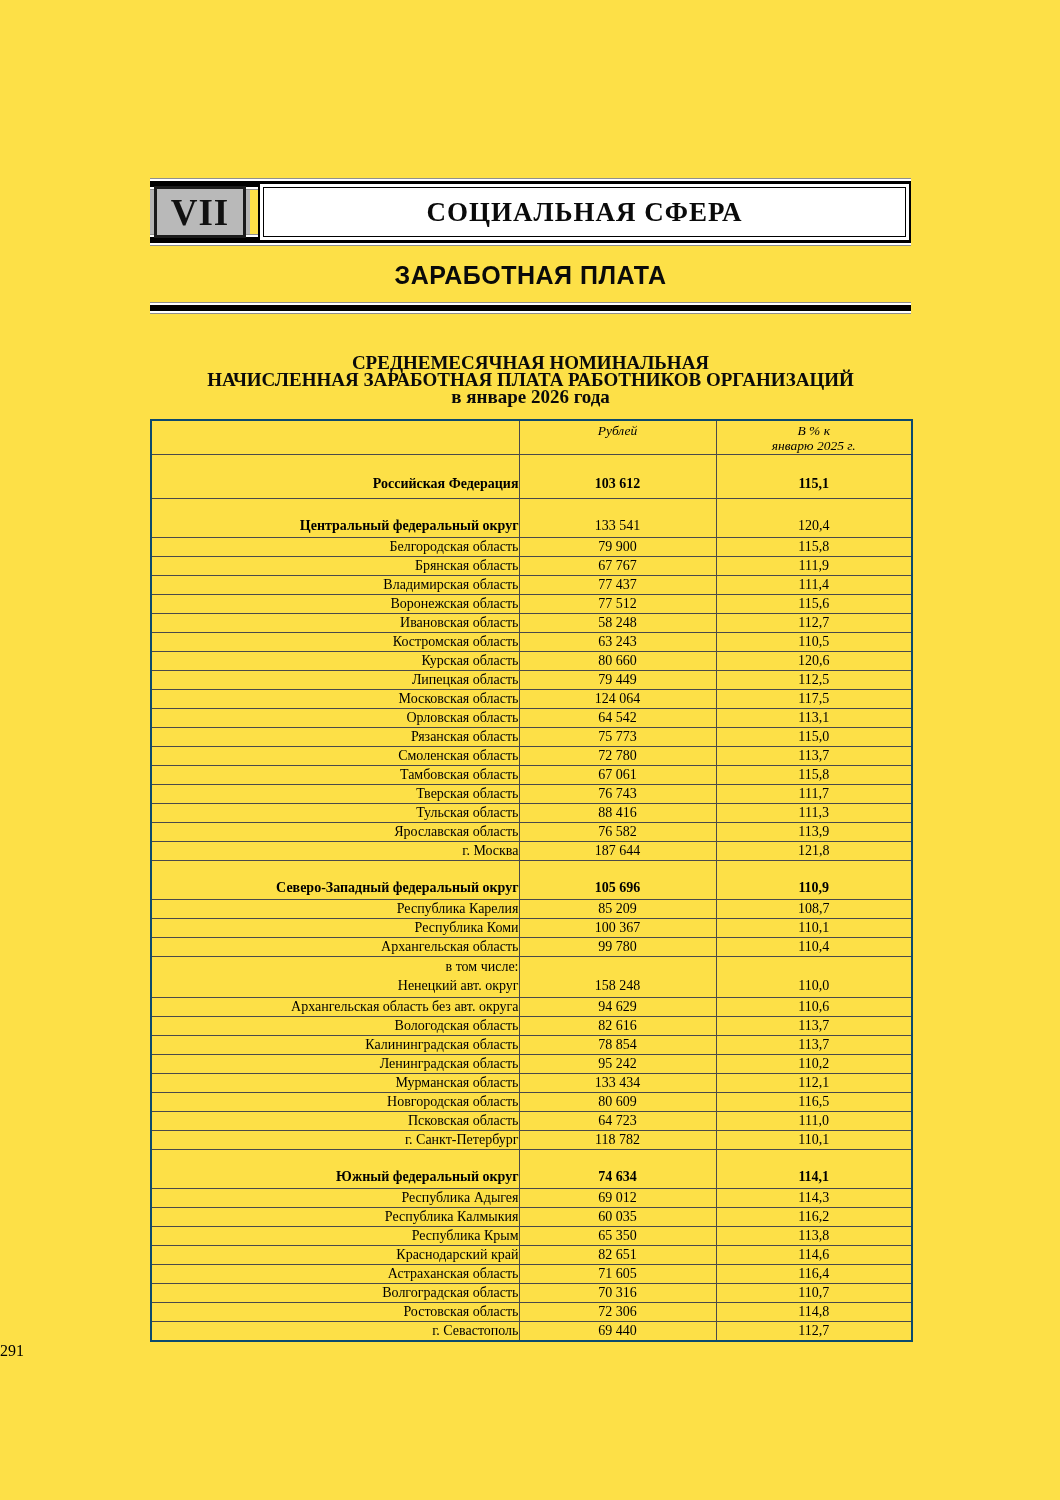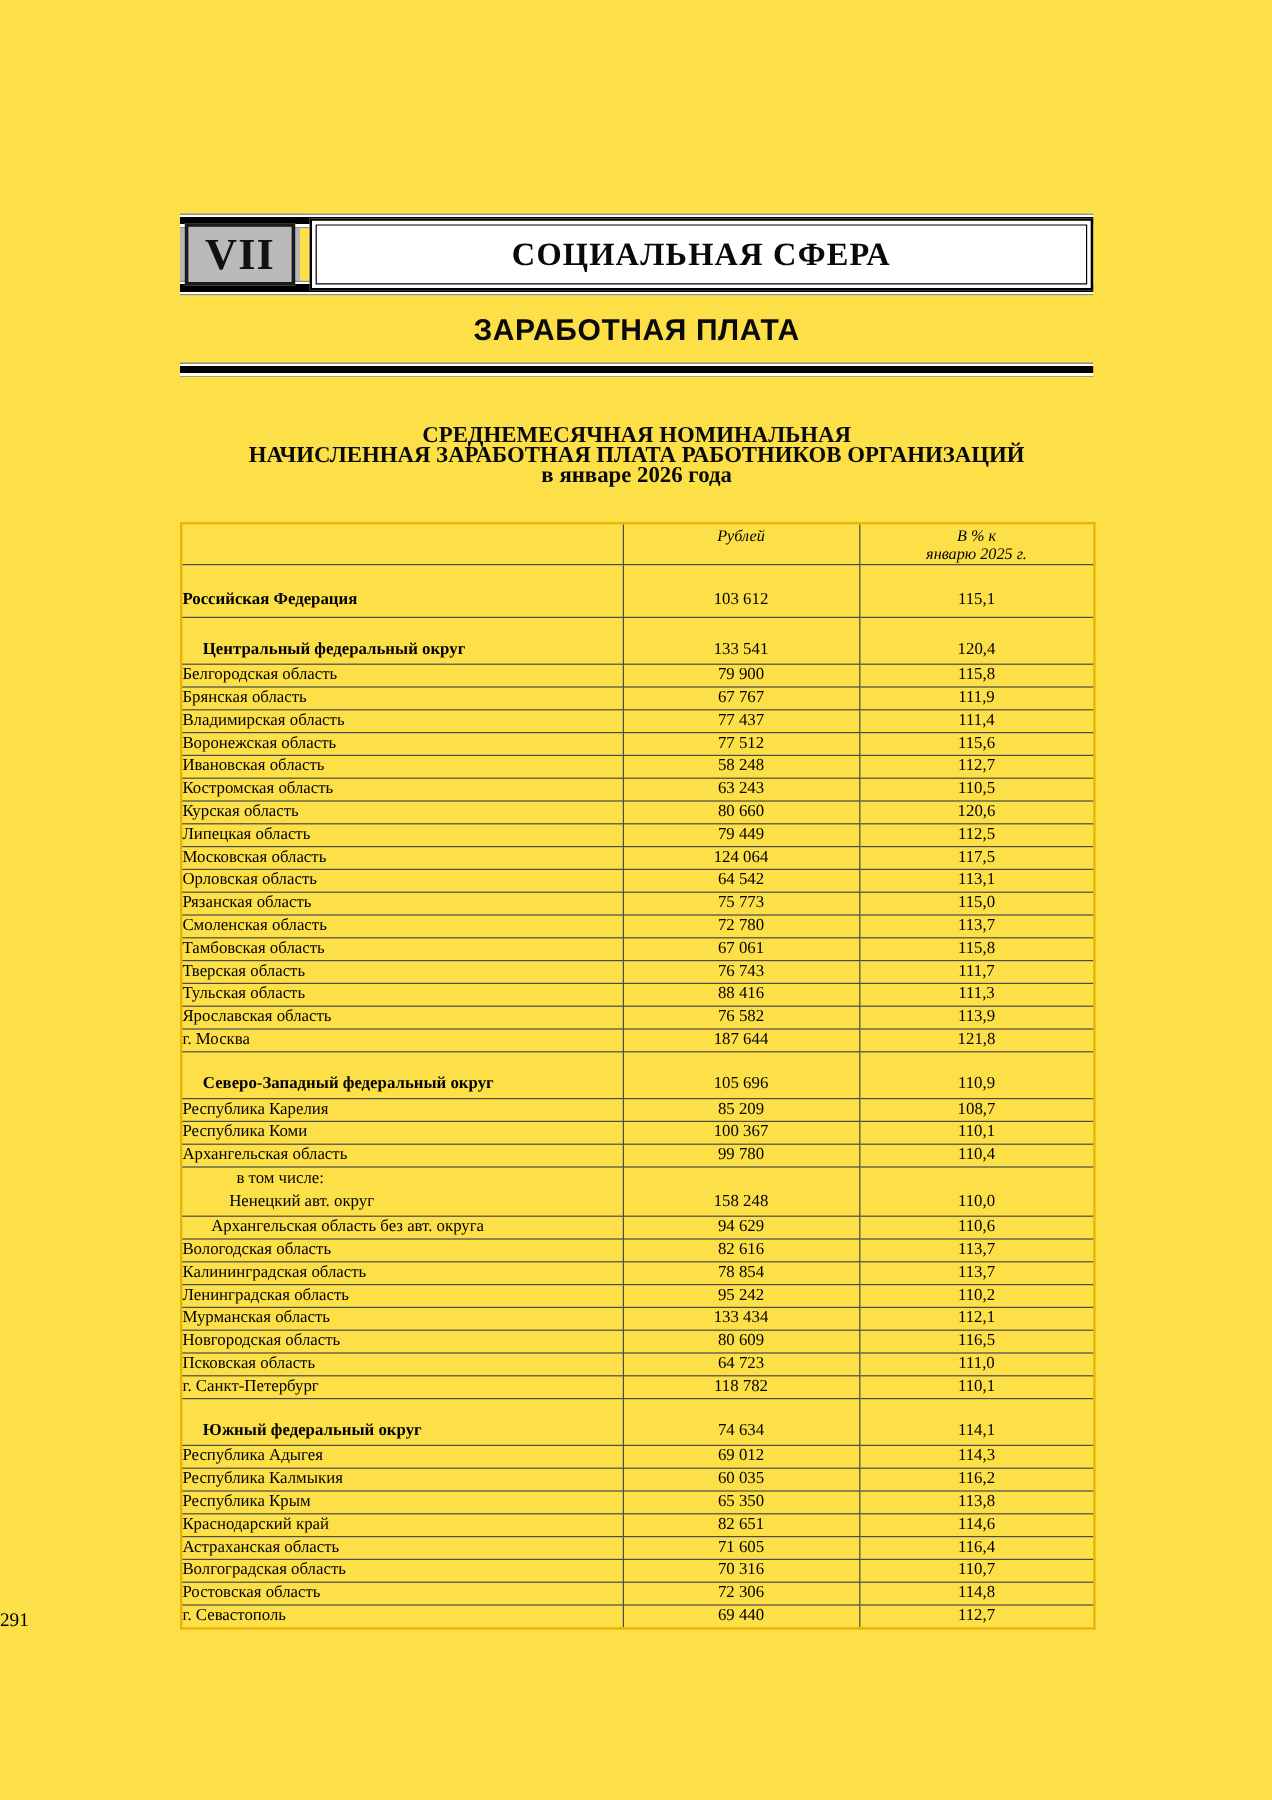--- a/index.html
+++ b/index.html
@@ -105,25 +105,25 @@
     margin-top: 40px;
     text-align: center;
     font-weight: bold;
     font-size: 19px;
     line-height: 17px;
     color: #0a0a0a;
   }
 
   
   table.wages {
-    margin-top: 30px;
+    margin-top: 14px;
     width: 761px;
     border-collapse: collapse;
     table-layout: fixed;
-    border: 2px solid #eab308;
+    border: 2px solid #0c4a6e;
   }
   table.wages col.c-label   { width: 368px; }
   table.wages col.c-rubles  { width: 197px; }
   table.wages col.c-percent { width: 196px; }
   table.wages th, table.wages td {
     border: 1px solid #4a4a4a;
     font-size: 14px;
     padding: 0;
     box-sizing: border-box;
   }
@@ -131,21 +131,21 @@
     font-weight: normal;
     font-style: italic;
     text-align: center;
     font-size: 13.5px;
     line-height: 15px;
     height: 34px;
     vertical-align: top;
     padding-top: 2px;
   }
   td.label {
-    text-align: left;
+    text-align: right;
     padding-left: 7px;
     padding-right: 4px;
   }
   td.num { text-align: center; }
   tr.region td, tr.sub td {
     height: 19px;
     line-height: 18px;
   }
   tr.sub td.label { padding-left: 24px; }
   tr.federation td {
@@ -158,21 +158,21 @@
   tr.section td {
     height: 39px;
     vertical-align: bottom;
     padding-bottom: 3px;
     line-height: 17px;
   }
   tr.section td.label {
     font-weight: bold;
     padding-left: 17px;
   }
-  tr.values-bold td.num { font-weight: normal; }
+  tr.values-bold td.num { font-weight: bold; }
   tr.withnote td {
     vertical-align: bottom;
     height: 39px;
     padding-bottom: 2px;
     line-height: 19px;
   }
   .note-line  { padding-left: 21px; }
   .label-line { padding-left: 15px; }
 
   

